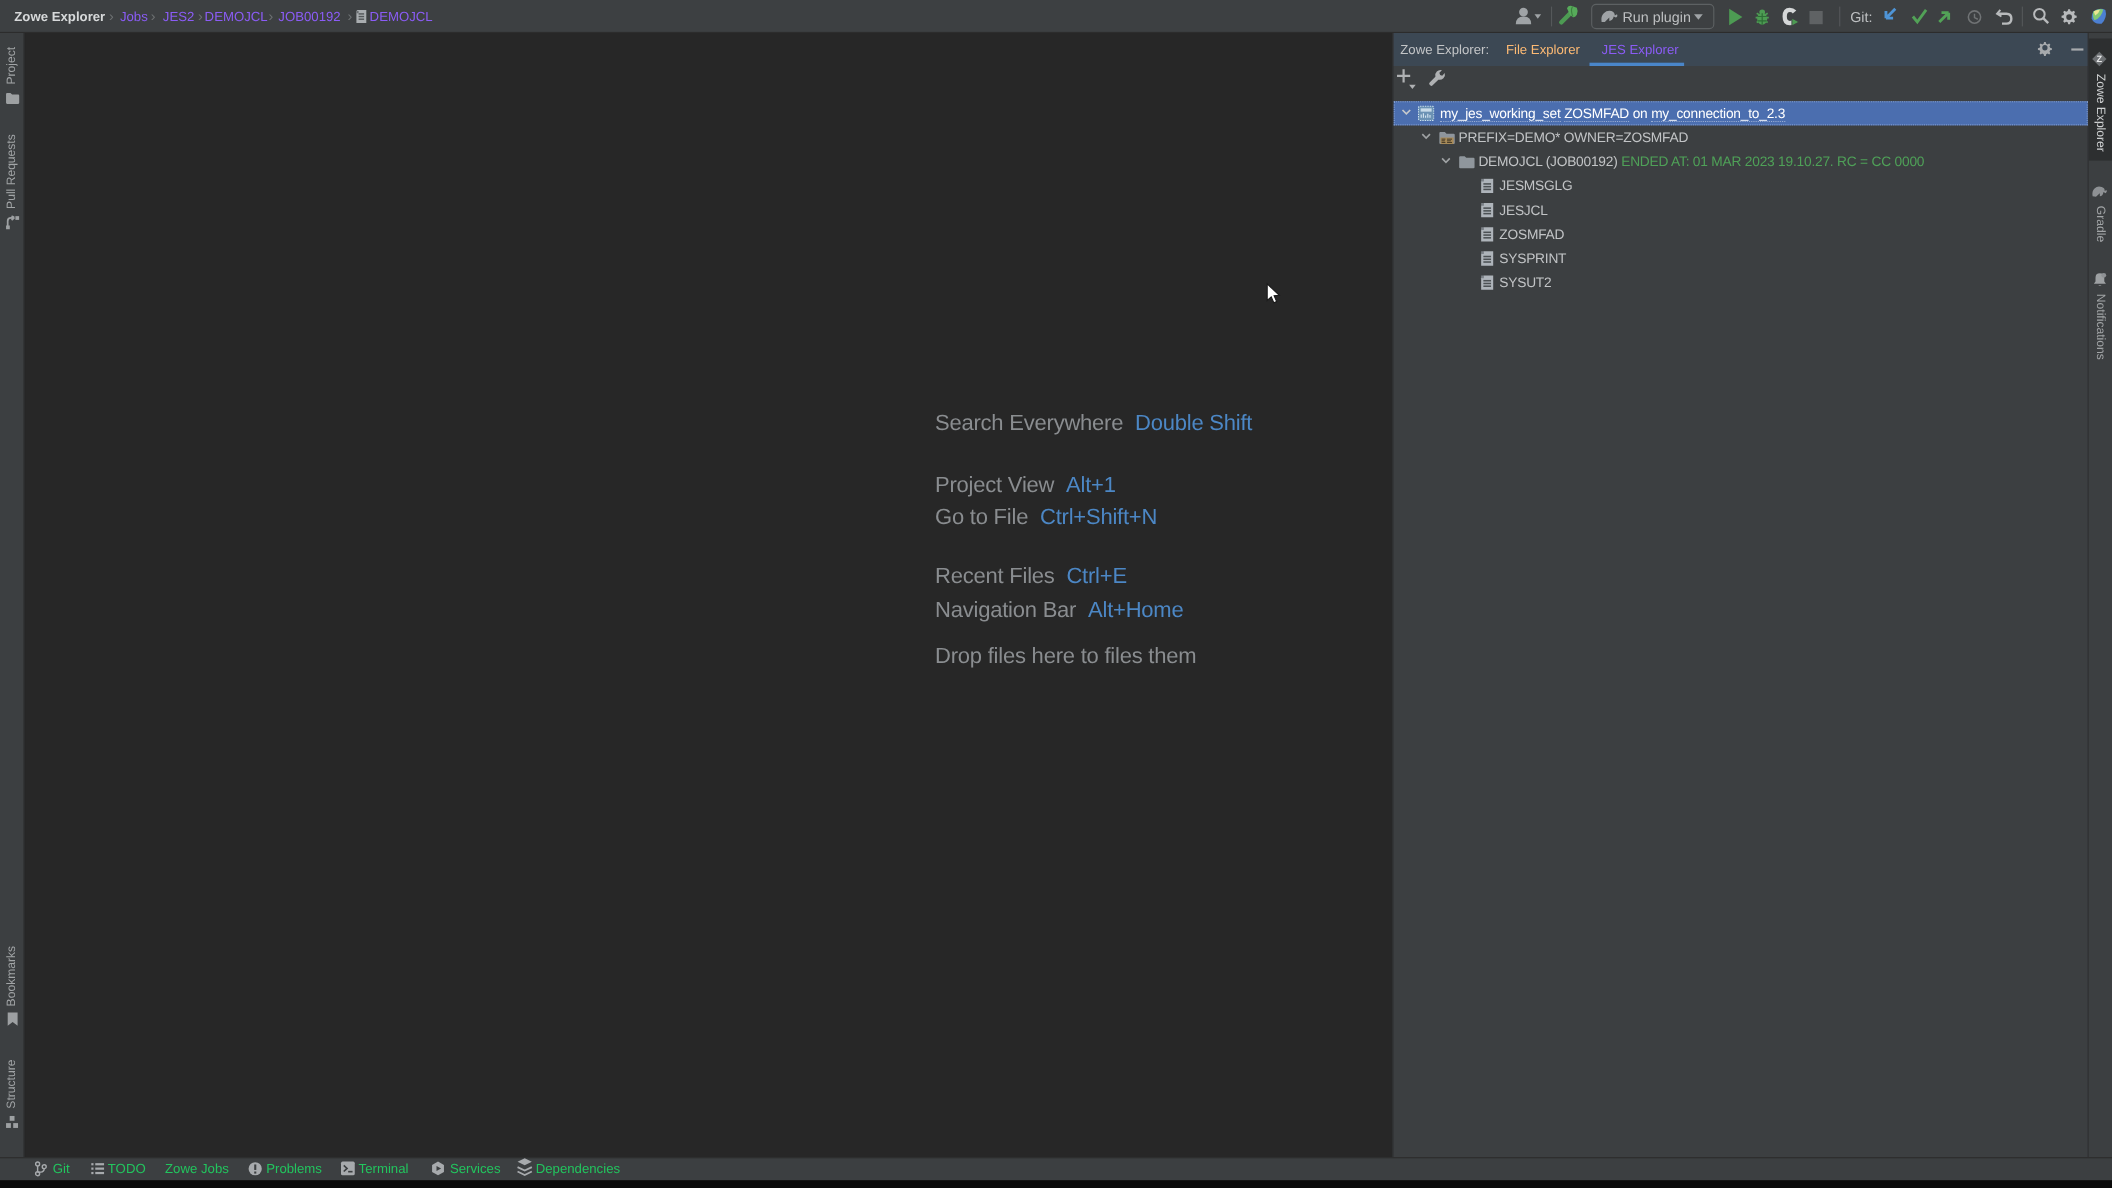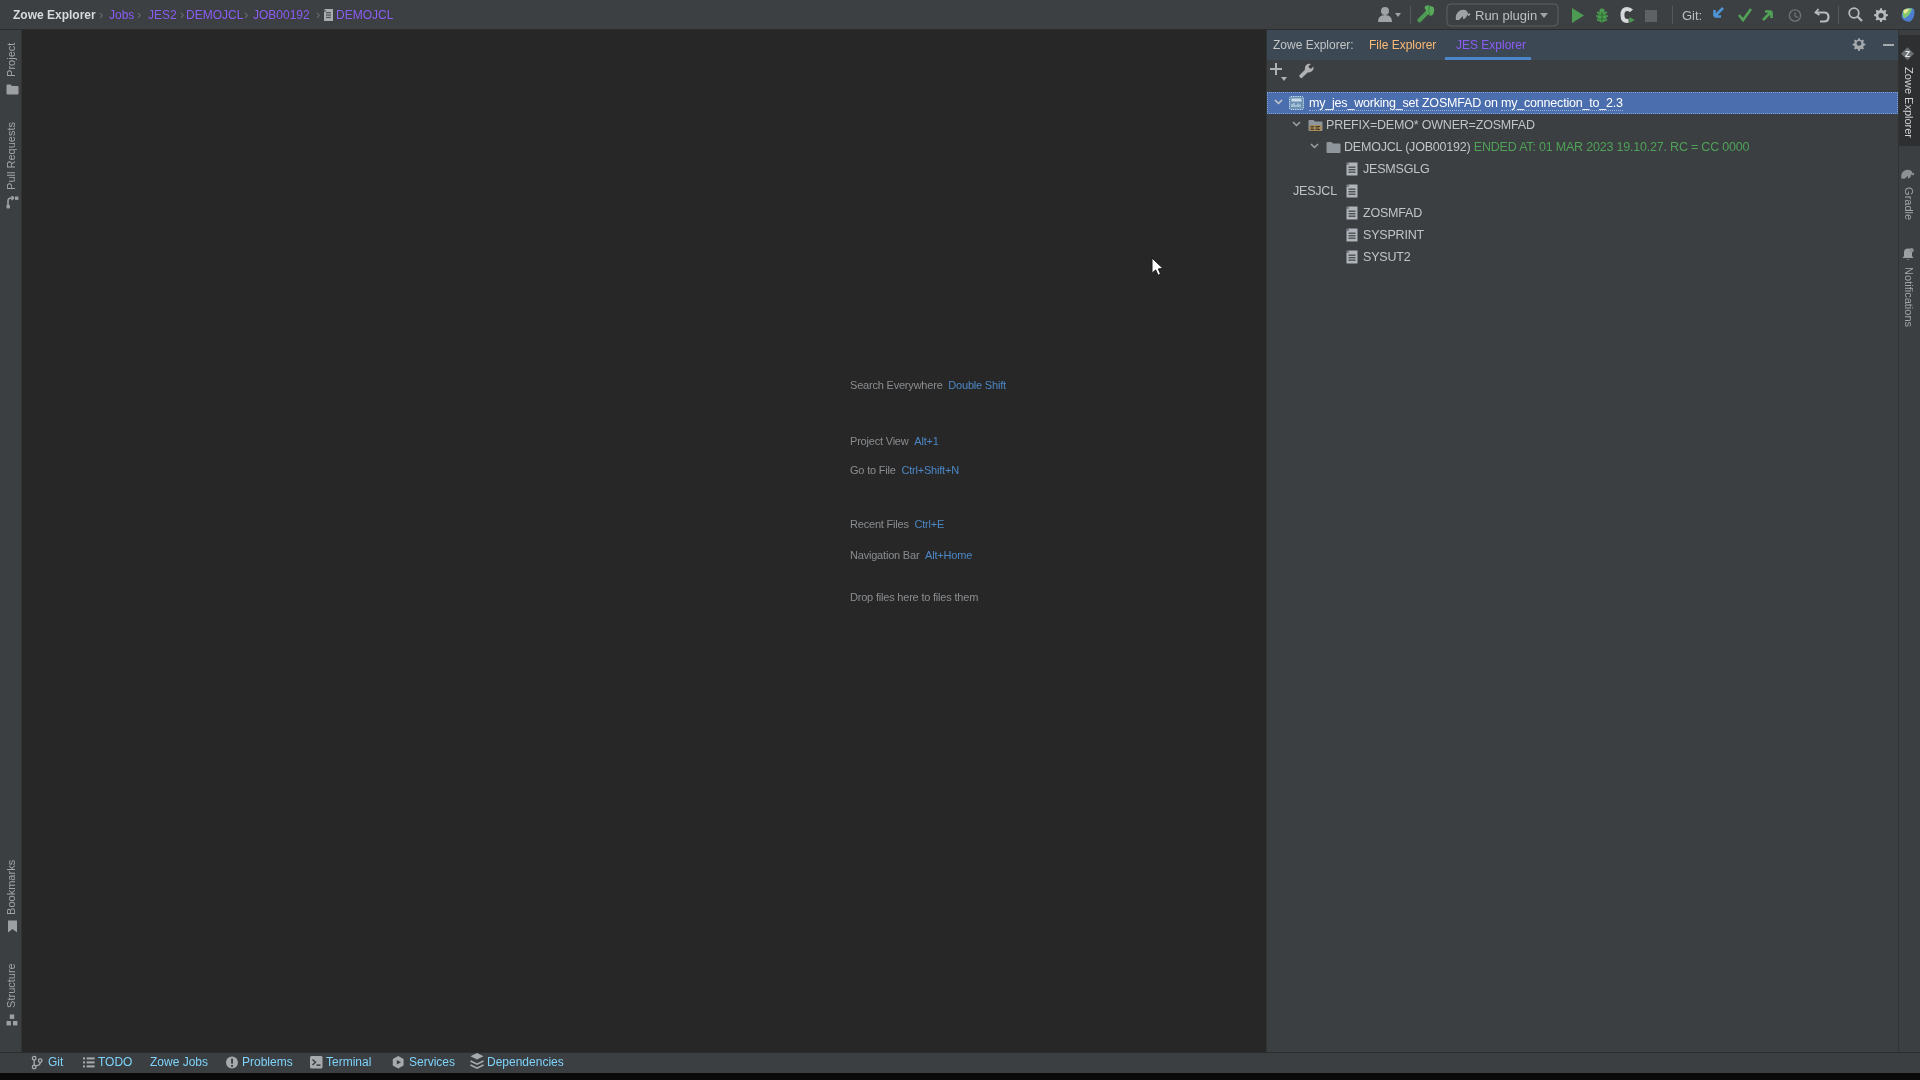--- a/index.html
+++ b/index.html
@@ -162,21 +162,21 @@
   <path d="M2.5 7.5 L6 7.5 M2.5 9 L5.5 9 M2.5 10.5 L6 10.5 M7.5 7.5 L12 7.5 M7.5 9 L11 9 M7.5 10.5 L12 10.5" stroke="#443a28" stroke-width="0.9"></path>
 </svg>
 <div class="trow" style="left:1326px;top:114px">PREFIX=DEMO* OWNER=ZOSMFAD</div>
 
 <svg class="abs" width="15" height="13" viewBox="0 0 15 13" style="left:1326px;top:141px">
   <path d="M0.5 2 Q0.5 1 1.5 1 L5.5 1 L7 2.5 L13.5 2.5 Q14.5 2.5 14.5 3.5 L14.5 11 Q14.5 12 13.5 12 L1.5 12 Q0.5 12 0.5 11 Z" fill="#8f969c"></path>
 </svg>
 <div class="trow" style="left:1344px;top:136px">DEMOJCL (JOB00192) <span style="color:#4fa158">ENDED AT: 01 MAR 2023 19.10.27. RC = CC 0000</span></div>
 
 <div class="trow" style="left:1363px;top:158px">JESMSGLG</div>
-<div class="trow" style="left:1293px;top:180px">JESJCL</div>
+<div class="trow" style="left:1363px;top:180px">JESJCL</div>
 <div class="trow" style="left:1363px;top:202px">ZOSMFAD</div>
 <div class="trow" style="left:1363px;top:224px">SYSPRINT</div>
 <div class="trow" style="left:1363px;top:246px">SYSUT2</div>
 <svg class="abs" width="12" height="110" viewBox="0 0 12 110" style="left:1346px;top:162px">
   <g id="doc">
       <path d="M3 0.5 L11.5 0.5 L11.5 13.5 L0.5 13.5 L0.5 3 Z" fill="#aeb4ba"></path>
       <path d="M0.5 3 L3 3 L3 0.5 L0.5 0.5 Z" fill="#7b8187"></path>
       <rect x="2.5" y="4.5" width="7" height="1.4" fill="#4c5154"></rect>
       <rect x="2.5" y="7" width="7" height="1.4" fill="#4c5154"></rect>
       <rect x="2.5" y="9.5" width="7" height="1.4" fill="#4c5154"></rect>
@@ -215,21 +215,21 @@
     </svg>&nbsp; Zowe Explorer</div>
 <div class="vlabR" style="left:1920px;top:167px;width:70px"><svg class="ic" width="14" height="11" viewBox="0 0 16 12" style="transform:rotate(-90deg)">
       <path d="M1 11 Q0 6 3 3 Q6 0 10.5 1.5 Q14 2.8 13.5 5.5 L15.5 4.5 Q16.5 6.5 14.5 7.8 L12.3 6.5 Q11.5 11 8.5 11 L8.5 8 Q6.5 10 4.5 11.5 Z" fill="#8e9194"></path>
     </svg>&nbsp; Gradle</div>
 <div class="vlabR" style="left:1920px;top:248px;width:96px"><svg class="ic" width="13" height="14" viewBox="0 0 13 14" style="transform:rotate(-90deg)">
       <path d="M6.5 1 Q10.5 1 10.5 5 L10.5 8.5 L12 10.5 L1 10.5 L2.5 8.5 L2.5 5 Q2.5 1 6.5 1 Z" fill="#9da0a2"></path>
       <path d="M5 11.5 Q6.5 13 8 11.5 Z" fill="#9da0a2"></path>
       <circle cx="10" cy="2.8" r="2.2" fill="#8e9194"></circle>
     </svg>&nbsp; Notifications</div>
 
-<style>.sbit{position:absolute;top:1052px;height:21px;line-height:21px;font-size:12px;color:#7dd3fc;white-space:nowrap}</style>
+<style>.sbit{position:absolute;top:1052px;height:21px;line-height:21px;font-size:12px;color:#22c55e;white-space:nowrap}</style>
 <svg class="abs" width="460" height="21" viewBox="0 0 460 21" style="left:0;top:1052px">
 
   <g transform="translate(32,4)" stroke="#a7aaad" fill="#a7aaad">
     <circle cx="2.2" cy="2.2" r="1.8" fill="none" stroke-width="1.3"></circle>
     <circle cx="2.2" cy="11" r="1.8" fill="none" stroke-width="1.3"></circle>
     <circle cx="8.2" cy="4.6" r="1.8" fill="none" stroke-width="1.3"></circle>
     <path d="M2.2 4 L2.2 9.2 M8.2 6.4 Q8.2 9 5 9.6 Q2.2 10 2.2 9.2" fill="none" stroke-width="1.3"></path>
   </g>
 
   <g transform="translate(83,5)" fill="#a7aaad">
@@ -267,21 +267,21 @@
 </svg>
 <div class="sbit" style="left:48px">Git</div>
 <div class="sbit" style="left:98px">TODO</div>
 <div class="sbit" style="left:150px">Zowe Jobs</div>
 <div class="sbit" style="left:242px">Problems</div>
 <div class="sbit" style="left:326px">Terminal</div>
 <div class="sbit" style="left:409px">Services</div>
 <div class="sbit" style="left:487px">Dependencies</div>
 
 <style>
- .eline{position:absolute;left:850px;height:24px;line-height:24px;font-size:11px;letter-spacing:-0.2px;color:#8a8d90;white-space:nowrap}
+ .eline{position:absolute;left:850px;height:24px;line-height:24px;font-size:20px;letter-spacing:-0.2px;color:#8a8d90;white-space:nowrap}
  .key{color:#4c87c5}
 </style>
 <div class="eline" style="top:373px">Search Everywhere &nbsp;<span class="key">Double Shift</span></div>
 <div class="eline" style="top:429px">Project View &nbsp;<span class="key">Alt+1</span></div>
 <div class="eline" style="top:458px">Go to File &nbsp;<span class="key">Ctrl+Shift+N</span></div>
 <div class="eline" style="top:512px">Recent Files &nbsp;<span class="key">Ctrl+E</span></div>
 <div class="eline" style="top:543px">Navigation Bar &nbsp;<span class="key">Alt+Home</span></div>
 <div class="eline" style="top:585px">Drop files here to files them</div>
 
 <svg class="abs" width="14" height="21" viewBox="0 0 14 21" style="left:1151px;top:257px">

